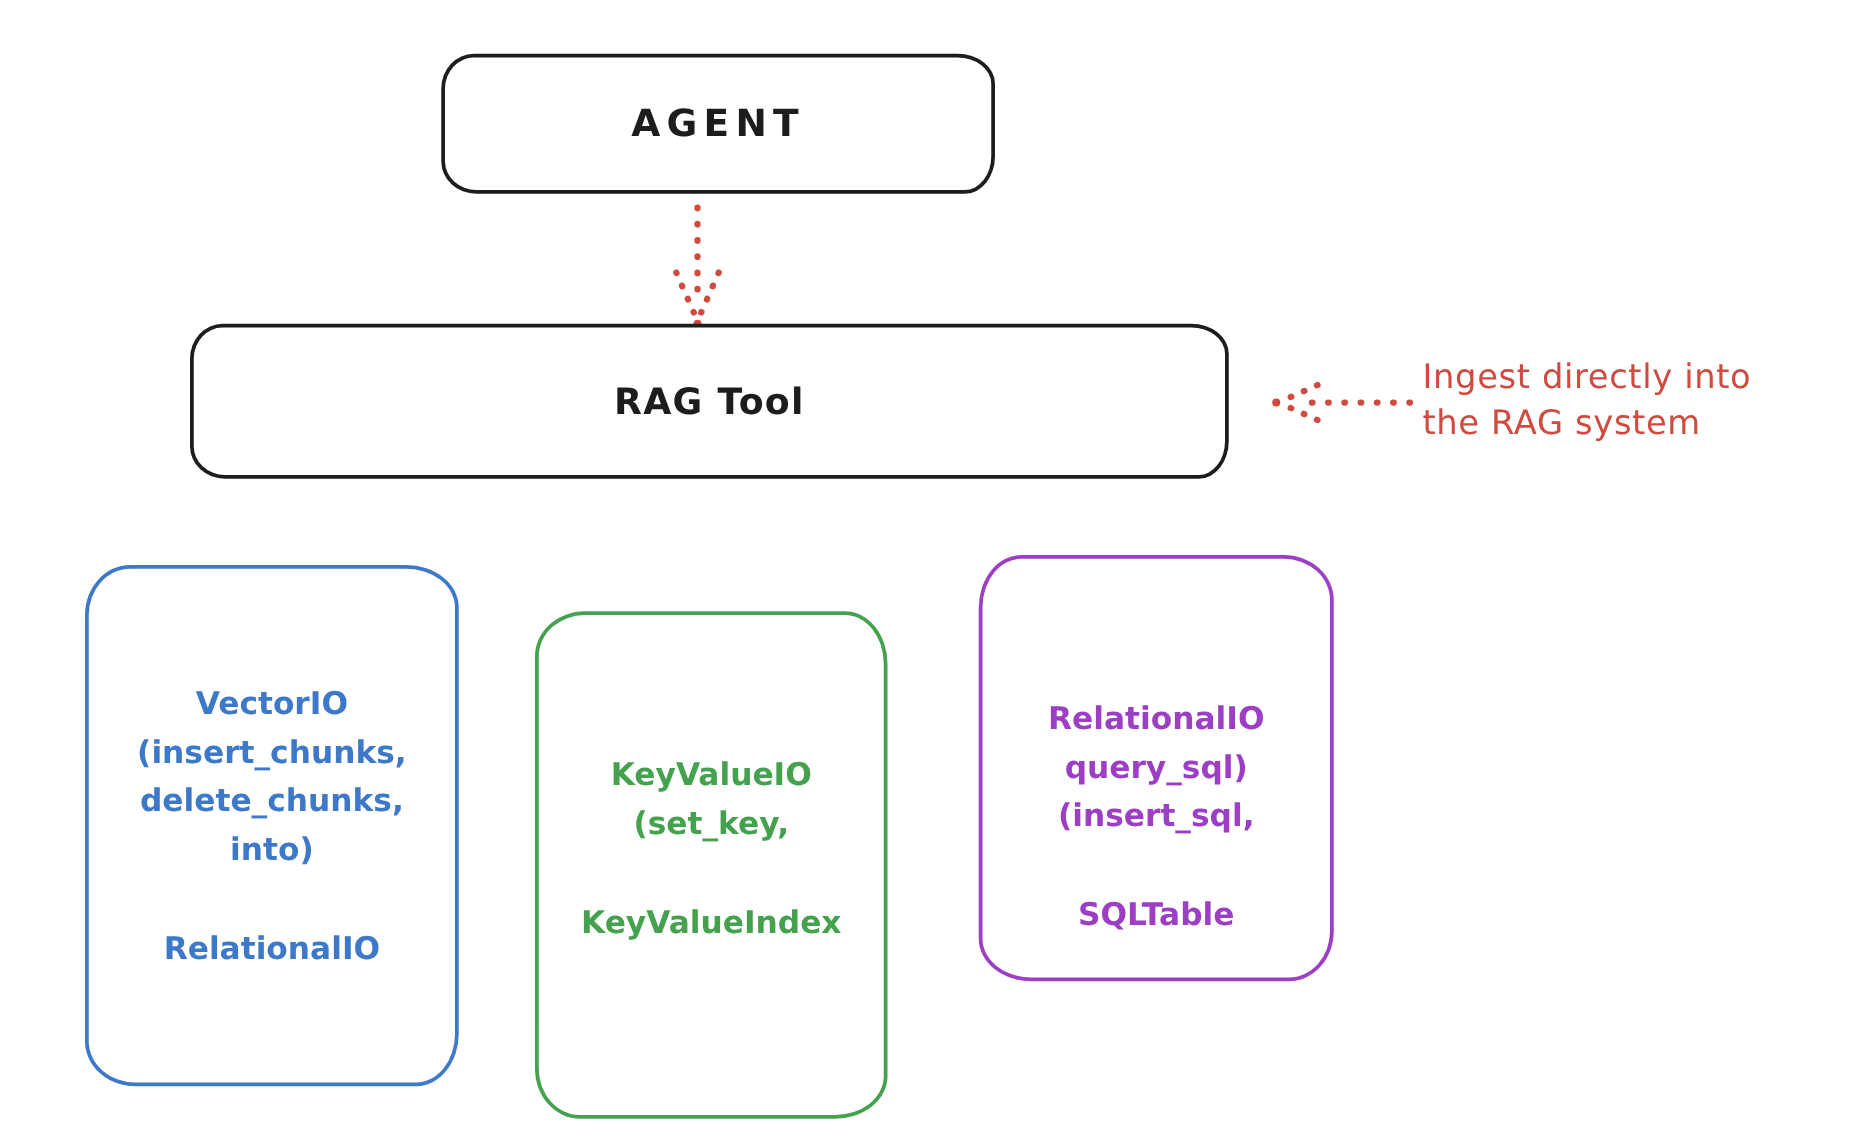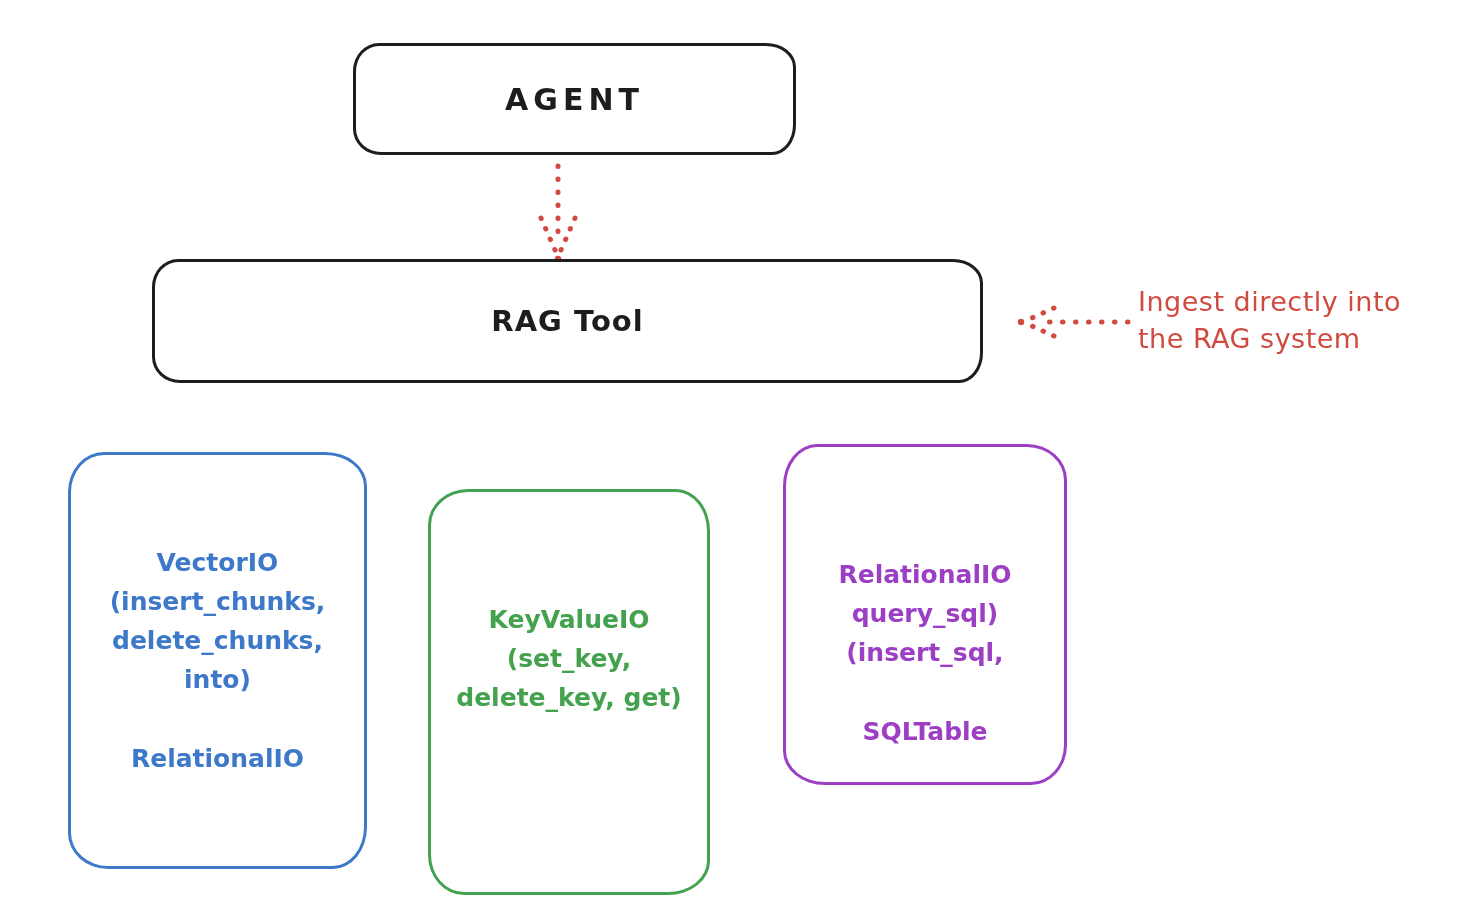--- a/index.html
+++ b/index.html
@@ -167,21 +167,21 @@
     <div class="io-line">VectorIO</div>
     <div class="io-line">(insert_chunks,</div>
     <div class="io-line">delete_chunks,</div>
     <div class="io-line">into)</div>
     <div class="io-index">RelationalIO</div>
   </div>
 
   <div class="io-box io-green">
     <div class="io-line">KeyValueIO</div>
     <div class="io-line">(set_key,</div>
-    <div class="io-line">delete_key, get)</div>
+    <div class="io-index">KeyValueIndex</div>
   </div>
 
   <div class="io-box io-purple">
     <div class="io-line">RelationalIO</div>
     <div class="io-line">query_sql)</div>
     <div class="io-line">(insert_sql,</div>
     <div class="io-index">SQLTable</div>
   </div>
 
 </div>

